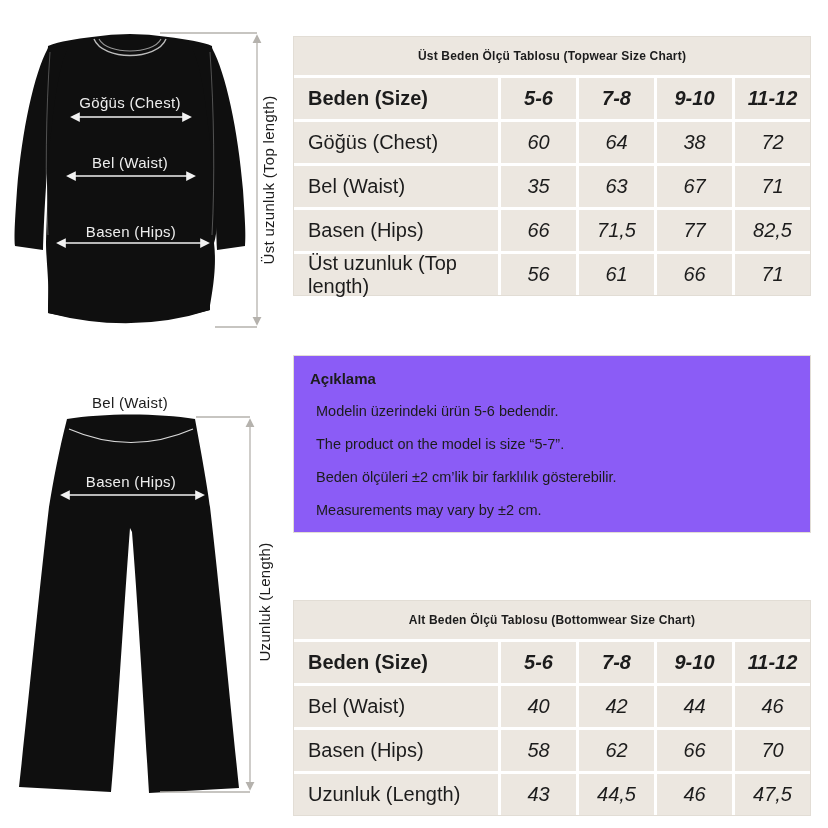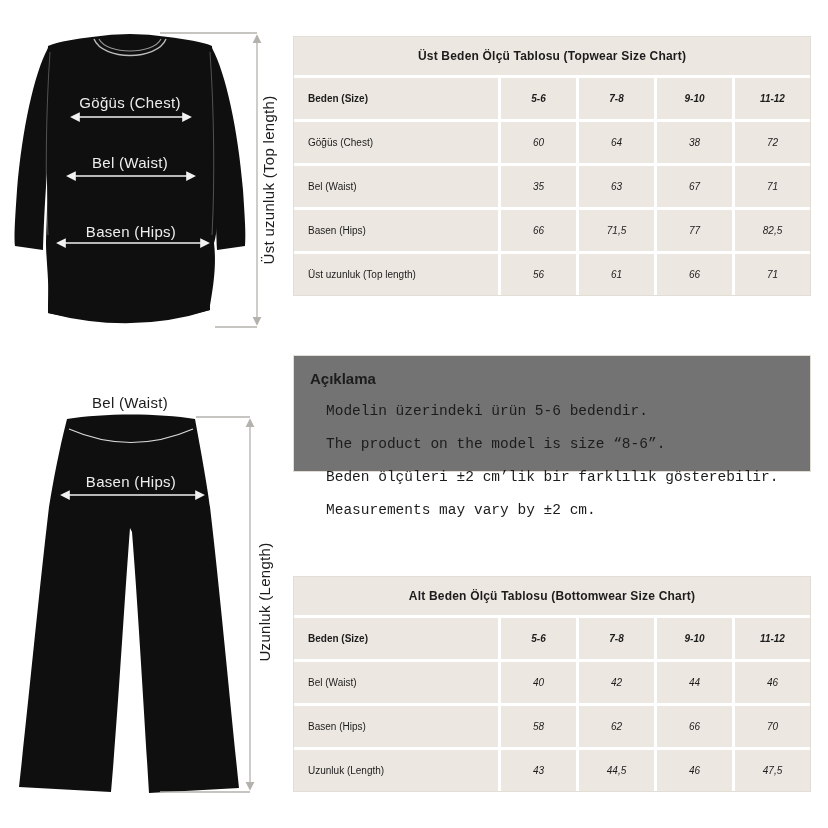--- a/index.html
+++ b/index.html
@@ -10,31 +10,31 @@
   
   .tbl{
     position:absolute;left:293px;width:518px;box-sizing:border-box;
     display:grid;grid-template-columns:204px 1fr 1fr 1fr 1fr;gap:3px;
     background:#ffffff;border:1px solid #e2ddd5;
   }
   .t-title{
     grid-column:1/-1;background:#ECE7E0;display:flex;align-items:center;justify-content:center;
     font-weight:bold;font-size:12px;letter-spacing:.2px;
   }
-  .cell{background:#ECE7E0;display:flex;align-items:center;font-size:10px;}
+  .cell{background:#ECE7E0;display:flex;align-items:center;font-size:20px;}
   .cell.lbl{padding-left:14px;}
   .cell.val{justify-content:center;font-style:italic;}
   .cell.hd{font-weight:bold;}
   
   .notes{
-    position:absolute;left:293px;top:355px;width:518px;height:117px;box-sizing:border-box;
-    background:#737373;border:1px solid #e2ddd5;padding:12px 16px;
+    position:absolute;left:293px;top:355px;width:518px;height:178px;box-sizing:border-box;
+    background:#8b5cf6;border:1px solid #e2ddd5;padding:12px 16px;
   }
   .notes .n-title{font-weight:bold;font-size:15px;margin:2px 0 4px 0;}
-  .notes p{font-size:14.5px;line-height:18px;margin:15px 0 0 16px;font-family:Liberation Mono, monospace;}
+  .notes p{font-size:14.5px;line-height:18px;margin:15px 0 0 6px;}
   
   .illus{position:absolute;}
   .g-label{
     position:absolute;white-space:nowrap;font-size:15px;color:#ededed;
     transform:translate(-50%,-50%);letter-spacing:.3px;
   }
   .g-label.dark{color:#1c1c1c;}
   .v-label{
     position:absolute;white-space:nowrap;font-size:15px;color:#1c1c1c;
     transform:translate(-50%,-50%) rotate(-90deg);letter-spacing:.3px;
@@ -130,26 +130,26 @@
     <div class="cell lbl">Üst uzunluk (Top length)</div>
     <div class="cell val">56</div>
     <div class="cell val">61</div>
     <div class="cell val">66</div>
     <div class="cell val">71</div>
   </div>
 
   <div class="notes">
     <div class="n-title">Açıklama</div>
     <p>Modelin üzerindeki ürün 5-6 bedendir.</p>
-    <p>The product on the model is size “8-6”.</p>
+    <p>The product on the model is size “5-7”.</p>
     <p>Beden ölçüleri ±2 cm’lik bir farklılık gösterebilir.</p>
     <p>Measurements may vary by ±2 cm.</p>
   </div>
 
-  <div class="tbl" style="top:576px;grid-template-rows:38px 41px 41px 41px 41px;">
+  <div class="tbl" style="top:600px;grid-template-rows:38px 41px 41px 41px 41px;">
     <div class="t-title">Alt Beden Ölçü Tablosu (Bottomwear Size Chart)</div>
 
     <div class="cell hd lbl">Beden (Size)</div>
     <div class="cell hd val">5-6</div>
     <div class="cell hd val">7-8</div>
     <div class="cell hd val">9-10</div>
     <div class="cell hd val">11-12</div>
 
     <div class="cell lbl">Bel (Waist)</div>
     <div class="cell val">40</div>

